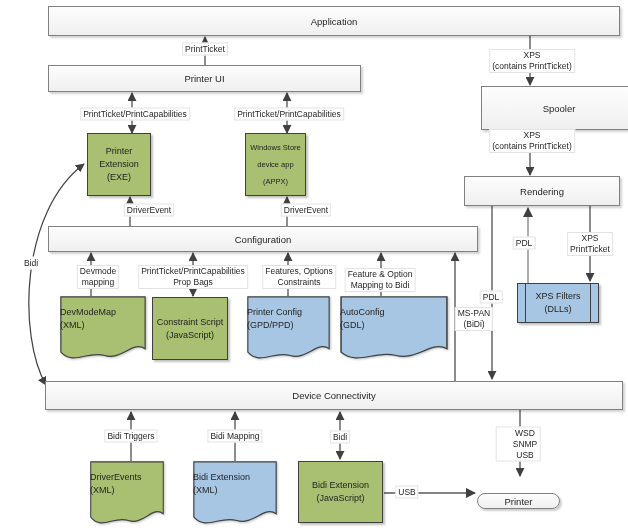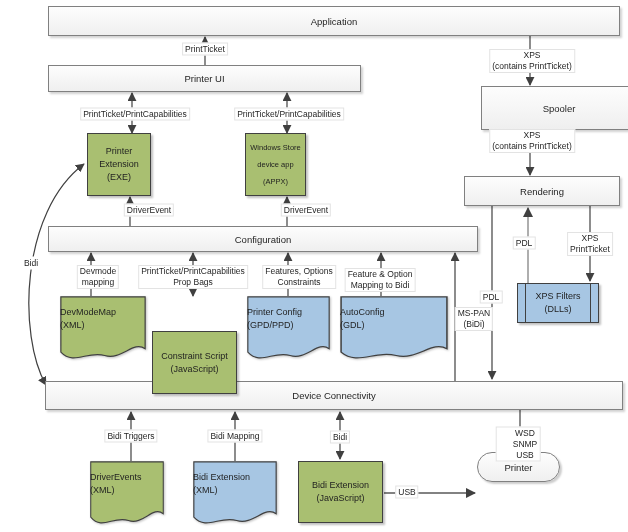--- a/index.html
+++ b/index.html
@@ -113,21 +113,21 @@
 
   <div class="box green" style="left:87px;top:133px;width:64px;height:63px;">
     <div>Printer Extension</div>
     <div>(EXE)</div>
   </div>
   <div class="box green small-text" style="left:245px;top:133px;width:61px;height:63px;">
     <div>Windows Store</div>
     <div>device app</div>
     <div>(APPX)</div>
   </div>
-  <div class="box green" style="left:152px;top:297px;width:85px;height:63px;margin-top:34px;">
+  <div class="box green" style="left:152px;top:297px;width:76px;height:63px;">
     <div>Constraint Script</div>
     <div>(JavaScript)</div>
   </div>
   <div class="box green" style="left:298px;top:461px;width:85px;height:62px;">
     <div>Bidi Extension</div>
     <div>(JavaScript)</div>
   </div>
 
   <div class="doc" style="left:60px;top:296px;width:86px;height:68px;">
     <svg viewBox="0 0 100 80" preserveAspectRatio="none">
@@ -173,21 +173,21 @@
       <div>Bidi Extension</div>
       <div>(XML)</div>
     </div>
   </div>
 
   <div class="predef" style="left:517px;top:283px;width:82px;height:40px;">
     <div>XPS Filters</div>
     <div>(DLLs)</div>
   </div>
 
-  <div class="oval" style="left:477px;top:452px;width:83px;height:30px;">
+  <div class="oval" style="left:477px;top:493px;width:83px;height:16px;">
     <span>Printer</span>
   </div>
 
   <div class="lbl" style="left:205px;top:49px;">PrintTicket</div>
   <div class="lbl" style="left:135px;top:114px;">PrintTicket/PrintCapabilities</div>
   <div class="lbl" style="left:289px;top:114px;">PrintTicket/PrintCapabilities</div>
   <div class="lbl" style="left:532px;top:61px;">
     <div>XPS</div>
     <div>(contains PrintTicket)</div>
   </div>

